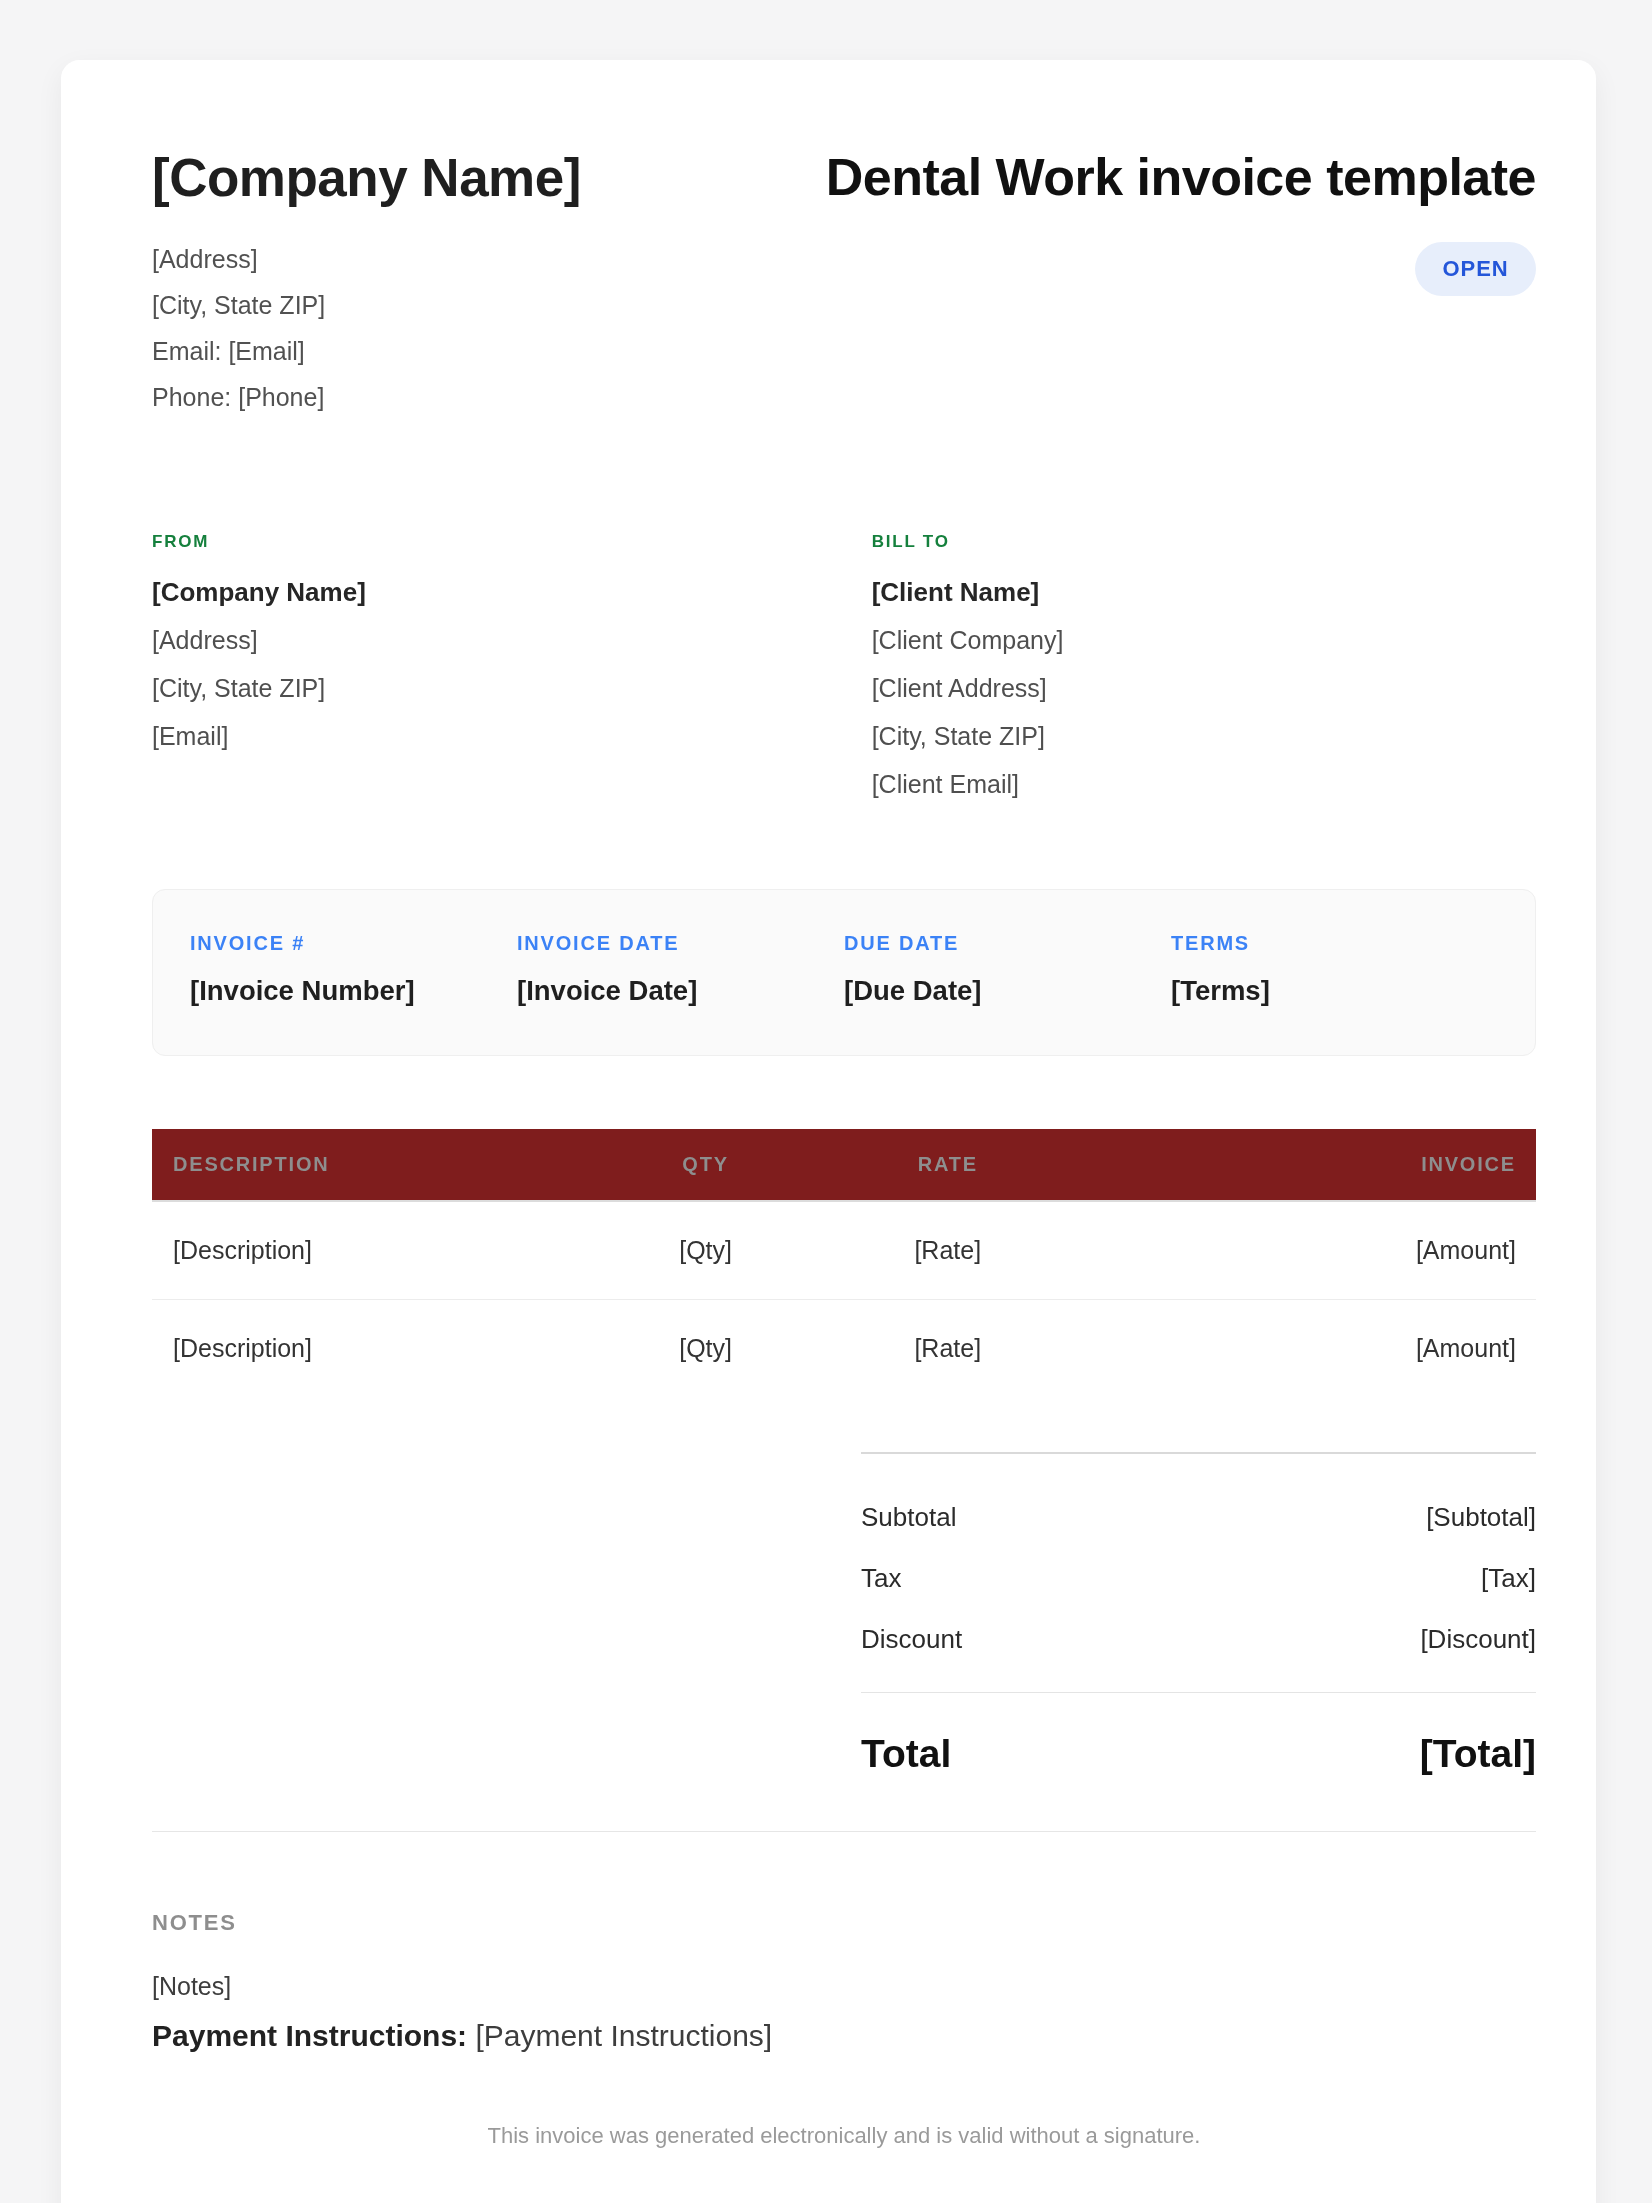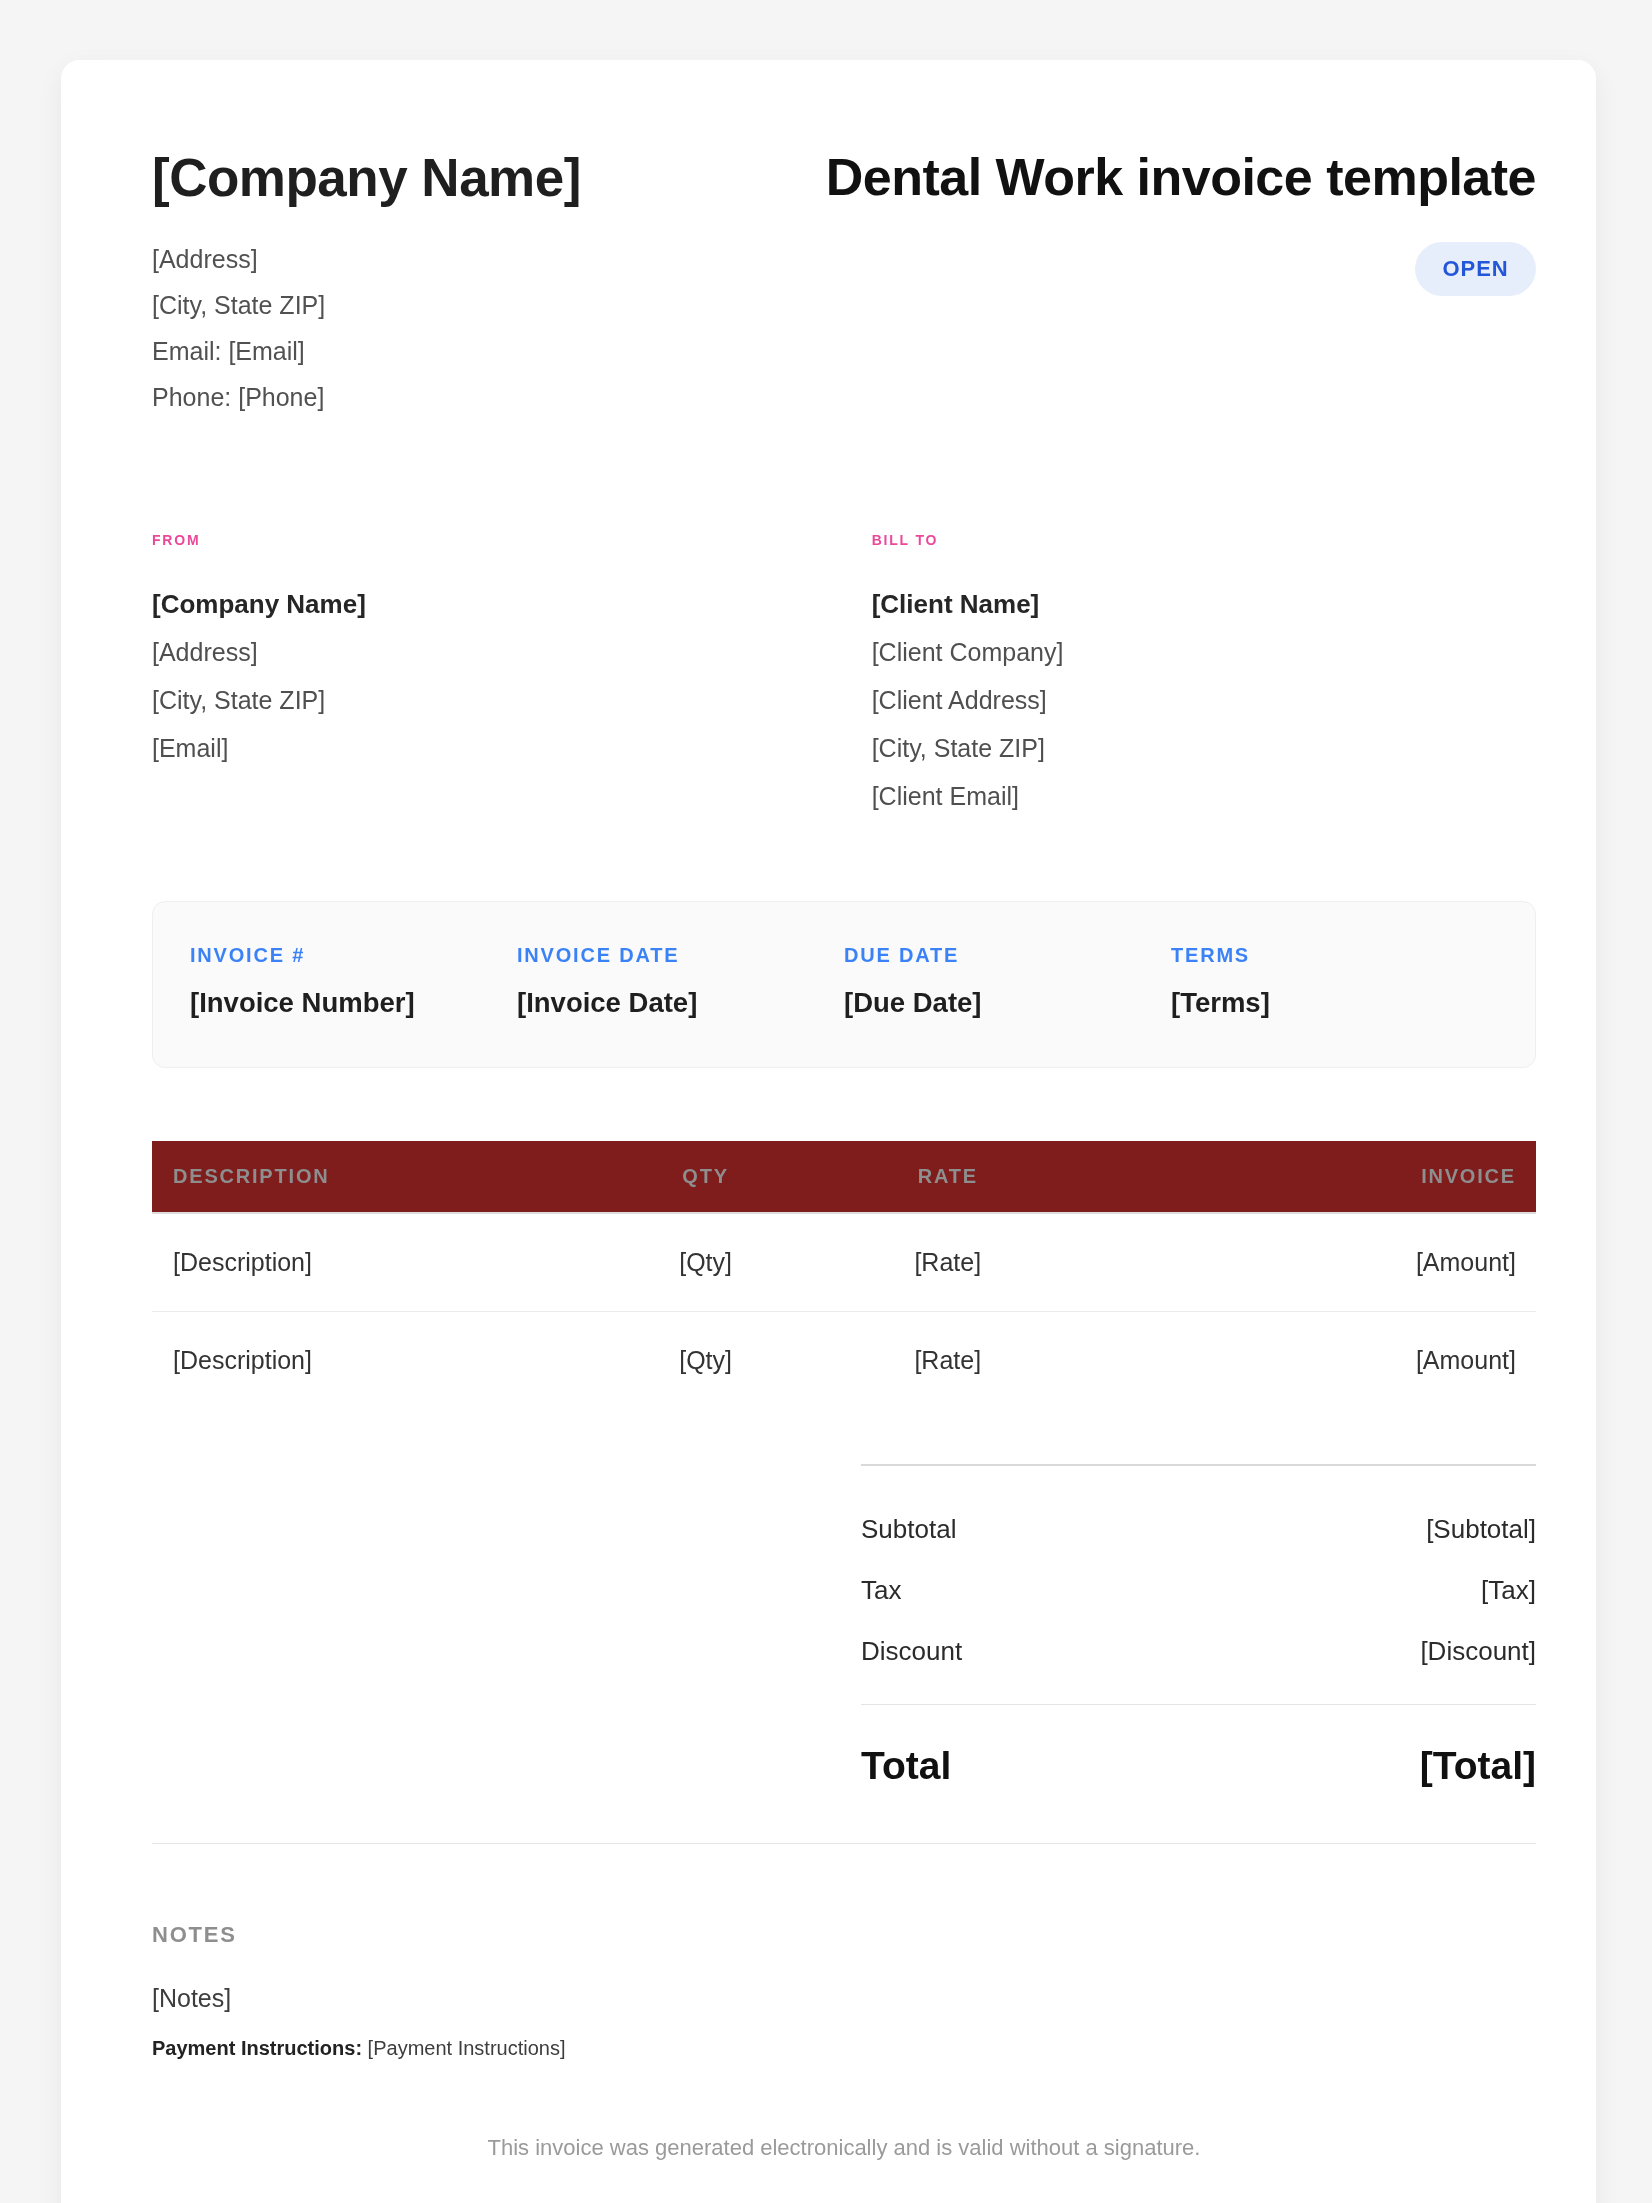--- a/index.html
+++ b/index.html
@@ -35,21 +35,21 @@
     letter-spacing:0.9px;
     padding:13.8px 27.5px;
     border-radius:917px;
     border:none;
     font-family:"Liberation Sans", sans-serif;
     cursor:pointer;
   }
 
   
   .parties { display:grid; grid-template-columns:52% 48%; margin-top:112px; }
-  .party-heading { font-size:14px; font-weight:bold; color:#ec4899; letter-spacing:1.8px; margin-bottom:32px; }
+  .party-heading { font-size:17px; font-weight:bold; color:#15803d; letter-spacing:1.8px; margin-bottom:16px; }
   .party-name { font-size:26px; font-weight:bold; color:#262626; line-height:48px; }
   .party-line { font-size:25px; color:#4f4f4f; line-height:48px; }
 
   
   .meta-box {
     margin-top:81px;
     background:#fafafa;
     border:0.9px solid #efefef;
     border-radius:13px;
     padding:42px 37px 48px 37px;
@@ -95,21 +95,21 @@
   .totals-divider { border-top:0.9px solid #e4e4e4; margin-top:37px; }
   .total-final { display:flex; justify-content:space-between; margin-top:39px; }
   .total-final .t-label { font-size:39px; font-weight:bold; color:#111; }
   .total-final .t-value { font-size:39px; font-weight:bold; color:#111; }
 
   
   .section-divider { border-top:0.9px solid #e6e6e6; margin-top:55px; }
   .notes { margin-top:78px; }
   .notes-heading { font-size:22px; font-weight:bold; color:#8e8e8e; letter-spacing:1.8px; margin-bottom:27.5px; }
   .notes-body { font-size:25px; color:#3d3d3d; line-height:46px; }
-  .payment-line { font-size:20px; color:#3d3d3d; margin-top:3.7px; line-height:46px; }
+  .payment-line { font-size:30px; color:#3d3d3d; margin-top:3.7px; line-height:46px; }
   .payment-label { font-weight:bold; color:#222; }
 
   
   .footer { margin-top:64px; text-align:center; font-size:22px; color:#9a9a9a; }
 </style>
 </head>
 <body>
 
 <div class="card">
 

